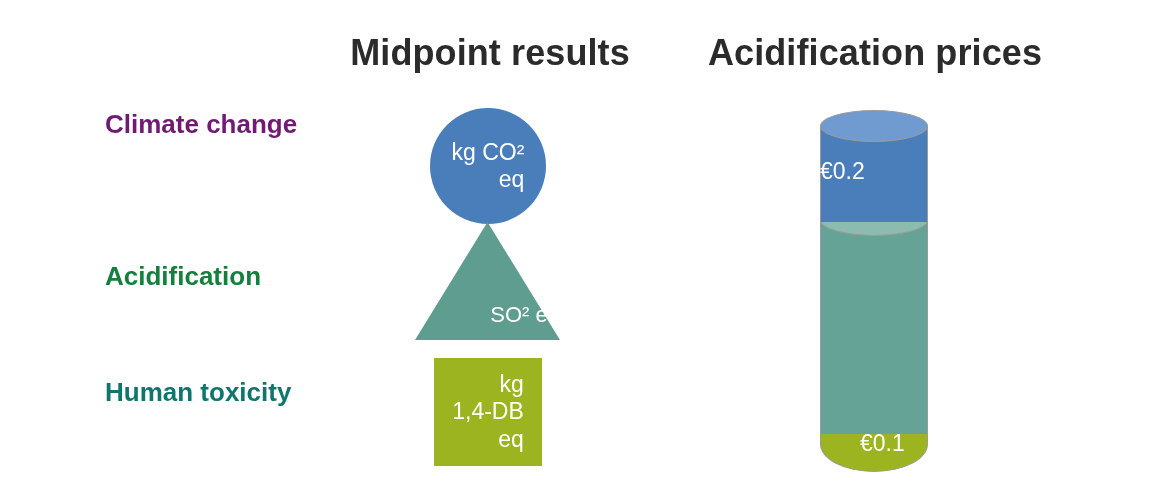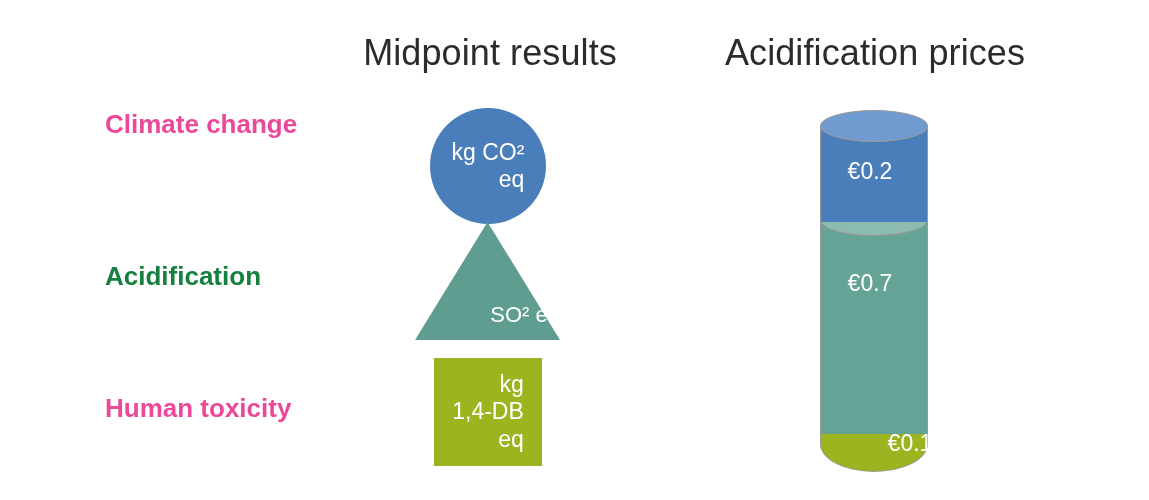--- a/index.html
+++ b/index.html
@@ -13,41 +13,41 @@
     position: relative;
     overflow: hidden;
     font-family: "Liberation Sans", sans-serif;
     -webkit-font-smoothing: antialiased;
   }
 
   
   .col-title {
     position: absolute;
     font-size: 36px;
-    font-weight: 400;
+    font-weight: 700;
     color: #2b2b2b;
     letter-spacing: 0.1px;
     white-space: nowrap;
     text-align: center;
   }
   #title-midpoint  { left: 330px; top: 32px; width: 320px; }
   #title-prices    { left: 700px; top: 32px; width: 350px; }
 
   
   .cat-label {
     position: absolute;
     left: 105px;
     width: 230px;
     font-size: 26px;
     font-weight: bold;
     line-height: 1.28;
   }
-  #label-climate     { top: 108px; color: #ec4899; }
+  #label-climate     { top: 108px; color: #701a75; }
   #label-acid        { top: 260px; color: #15803d; }
-  #label-human       { top: 392px; color: #ec4899; }
+  #label-human       { top: 376px; color: #0f766e; }
 
   
   .shape-text {
     color: #ffffff;
     font-size: 23px;
     line-height: 1.18;
     text-align: right;
     white-space: pre-line;
   }
 
@@ -134,21 +134,20 @@
     width: 108px;
     height: 32px;
     border-radius: 50% / 50%;
     border: 1px solid #9c9a97;
     box-sizing: border-box;
   }
   .cyl-value {
     position: absolute;
     left: 0;
     width: 100px;
-    text-align: center;
     color: #ffffff;
     font-size: 23px;
     z-index: 6;
   }
 
   
   #seg-climate { top: 0; height: 112px; z-index: 3; }
   #seg-climate .cyl-body { background: #4A7EBB; }
   #seg-climate .cyl-cap  { background: #6F9BD1; }
   #val-climate { top: 48px; }
@@ -212,16 +211,15 @@
     <span class="cyl-cap"></span>
   </div>
 
   <div class="cyl-seg" id="seg-climate">
     <span class="cyl-body"></span>
     <span class="cyl-cap"></span>
   </div>
 
   <span class="cyl-value" id="val-climate">€0.2</span>
 
-  <span class="cyl-value" id="val-acid">€0.7</span>
 
   <span class="cyl-value" id="val-human">€0.1</span>
 </div>
 
 </body></html>

